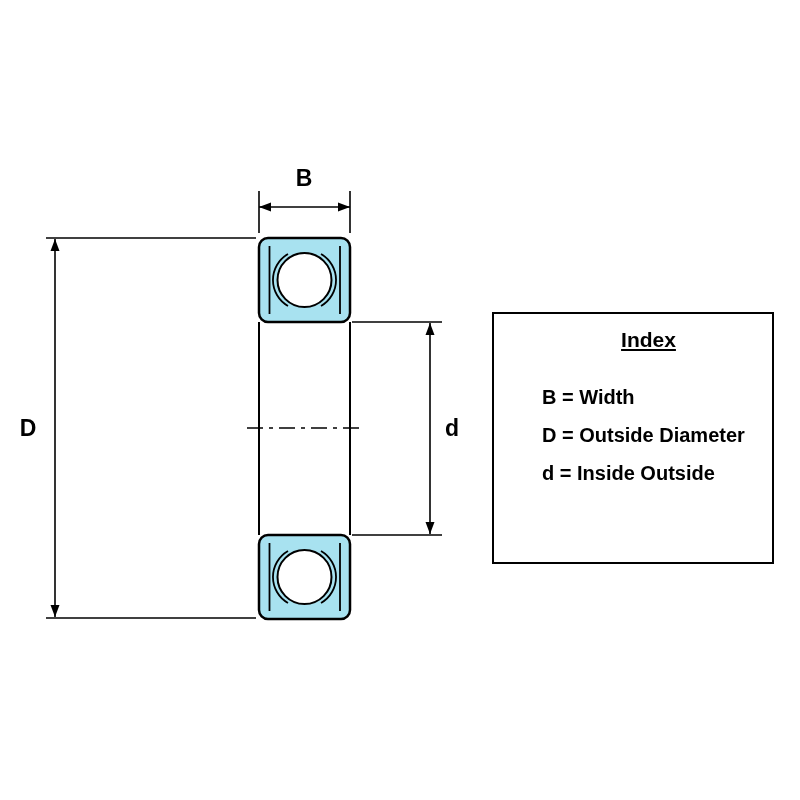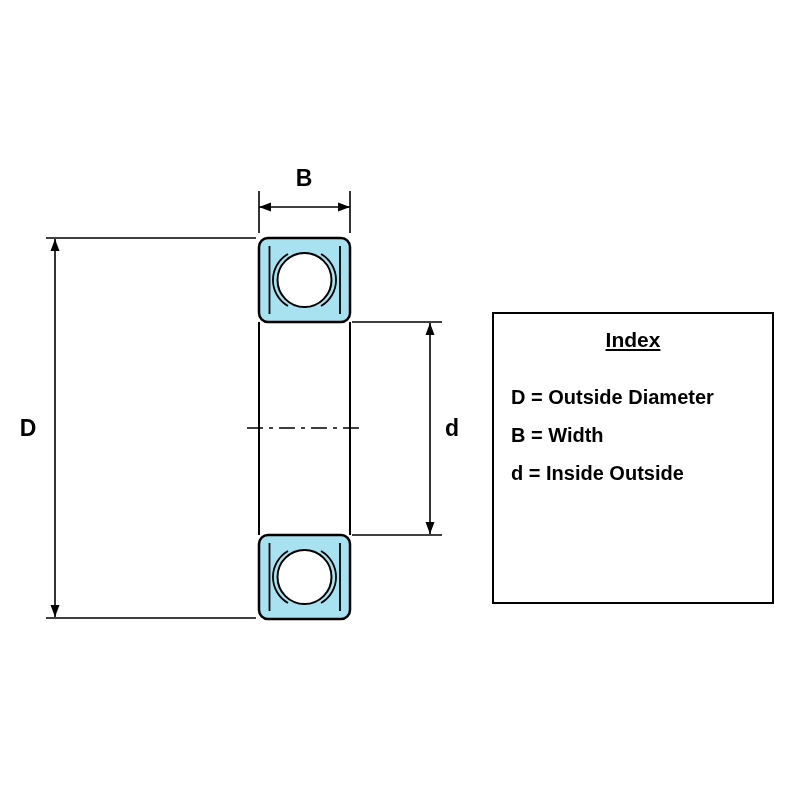--- a/index.html
+++ b/index.html
@@ -24,24 +24,25 @@
     font-family: "Liberation Sans", sans-serif;
     font-size: 23px;
     font-weight: 700;
     fill: #000000;
   }
   .index-box {
     position: absolute;
     left: 492px;
     top: 312px;
     width: 282px;
-    height: 292px;
+    height: 252px;
     border: 2px solid #000000;
     background: #ffffff;
     box-sizing: border-box;
+    padding-left: 31px;
   }
   .index-title {
     margin-top: 14px;
     text-align: center;
     font-size: 21px;
     font-weight: 700;
     text-decoration: underline;
     color: #000000;
   }
   .index-entries {
@@ -111,19 +112,19 @@
       <line x1="430" y1="323" x2="430" y2="534" stroke="#000000" stroke-width="1.6"></line>
       <polygon points="430,323 425.5,335 434.5,335" fill="#000000"></polygon>
       <polygon points="430,534 425.5,522 434.5,522" fill="#000000"></polygon>
       <text class="dim-label" x="452" y="436" text-anchor="middle">d</text>
     </g>
   </svg>
 
   <div class="index-box">
     <div class="index-title">Index</div>
     <div class="index-entries">
+      <div class="index-entry">B = Width</div>
       <div class="index-entry">D = Outside Diameter</div>
-      <div class="index-entry">B = Width</div>
       <div class="index-entry">d = Inside Outside</div>
     </div>
   </div>
 
 </div>
 
 </body></html>

